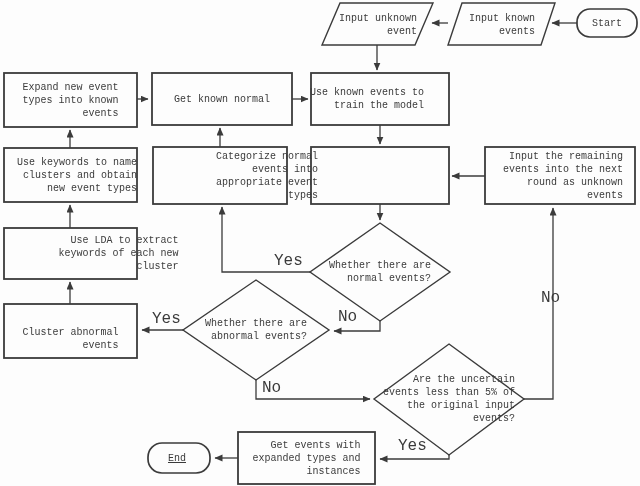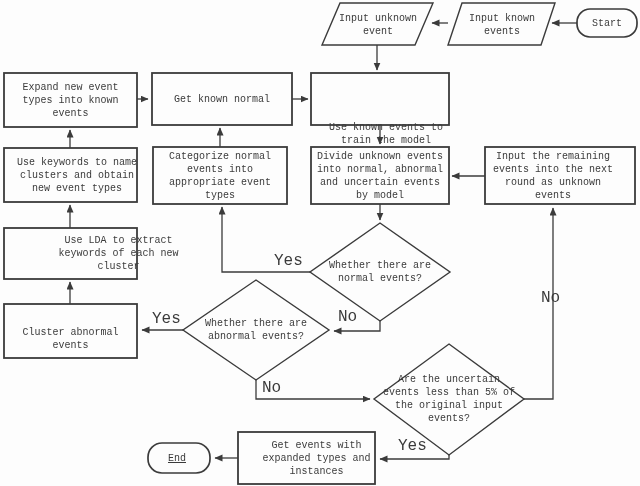--- a/index.html
+++ b/index.html
@@ -20,21 +20,21 @@
     position: absolute;
     left: 0; top: 0;
     width: 640px;
     height: 486px;
   }
   .node-label {
     position: absolute;
     display: flex;
     align-items: center;
     justify-content: center;
-    text-align: center;
+    text-align: right;
     font-size: 10px;
     line-height: 13px;
     white-space: pre-line;
     letter-spacing: 0px;
     color: #3b3b3b;
     pointer-events: none;
   }
   .edge-label {
     position: absolute;
     font-size: 16px;
@@ -104,51 +104,47 @@
 
   <div class="node-label" style="left:577px; top:9px;  width:60px;  height:28px;">Start</div>
   <div class="node-label" style="left:450px; top:5px;  width:104px; height:40px;">Input known
 events</div>
   <div class="node-label" style="left:326px; top:5px;  width:104px; height:40px;">Input unknown
 event</div>
   <div class="node-label" style="left:4px;   top:73px; width:133px; height:54px;">Expand new event
 types into known
 events</div>
   <div class="node-label" style="left:152px; top:73px; width:140px; height:52px;">Get known normal</div>
-  <div class="node-label" style="left:322px; top:73px; width:128px; height:52px;margin-top:35px;">Use known events to
+  <div class="node-label" style="left:303px; top:73px; width:128px; height:52px;">Use known events to
 train the model</div>
   <div class="node-label" style="left:4px;   top:148px; width:146px; height:54px;">Use keywords to name
 clusters and obtain
 new event types</div>
-  <div class="node-label" style="left:153px; top:147px; width:134px; height:57px;">Categorize normal
+  <div class="node-label" style="left:153px; top:147px; width:134px; height:57px;padding-left:47px;">Categorize normal
 events into
 appropriate event
 types</div>
-  <div class="node-label" style="left:311px; top:147px; width:138px; height:57px;">Divide unknown events
-into normal, abnormal
-and uncertain events
-by model</div>
-  <div class="node-label" style="left:485px; top:147px; width:136px; height:57px;">Input the remaining
+  <div class="node-label" style="left:495px; top:147px; width:136px; height:57px;">Input the remaining
 events into the next
 round as unknown
 events</div>
   <div class="node-label" style="left:4px;   top:228px; width:133px; height:51px;padding-left:48px;">Use LDA to extract
 keywords of each new
 cluster</div>
   <div class="node-label" style="left:312px; top:227px; width:136px; height:90px;">Whether there are
 normal events?</div>
   <div class="node-label" style="left:4px;   top:312px; width:133px; height:54px;border-radius:21px;">Cluster abnormal
 events</div>
   <div class="node-label" style="left:186px; top:284px; width:140px; height:92px;">Whether there are
 abnormal events?</div>
   <div class="node-label" style="left:376px; top:349px; width:146px; height:100px;">Are the uncertain
 events less than 5% of
 the original input
 events?</div>
-  <div class="node-label" style="left:238px; top:432px; width:137px; height:52px;margin-left:10px;">Get events with
+  <div class="node-label" style="left:238px; top:432px; width:137px; height:52px;">Get events with
 expanded types and
 instances</div>
   <div class="node-label" style="left:148px; top:443px; width:58px;  height:30px;text-decoration:underline;">End</div>
 
   <span class="edge-label" style="left:274px; top:255px;">Yes</span>
   <span class="edge-label" style="left:338px; top:311px;">No</span>
   <span class="edge-label" style="left:152px; top:313px;">Yes</span>
   <span class="edge-label" style="left:262px; top:382px;">No</span>
   <span class="edge-label" style="left:398px; top:440px;">Yes</span>
   <span class="edge-label" style="left:541px; top:292px;">No</span>

